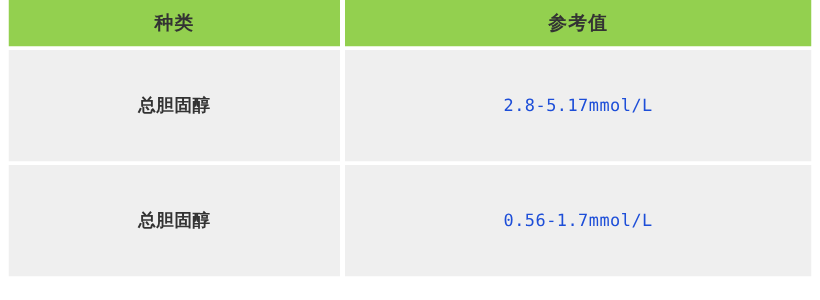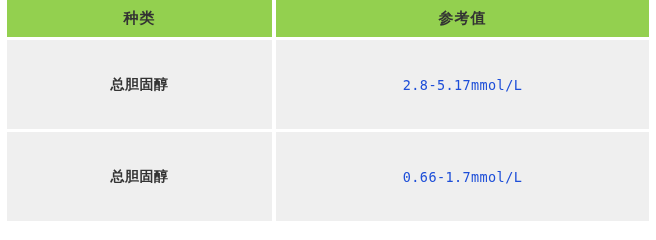--- a/index.html
+++ b/index.html
@@ -88,17 +88,17 @@
         <th>参考值</th>
       </tr>
     </thead>
     <tbody>
       <tr>
         <td class="cell-kind">总胆固醇</td>
         <td class="cell-value">2.8-5.17mmol/L</td>
       </tr>
       <tr>
         <td class="cell-kind">总胆固醇</td>
-        <td class="cell-value">0.66-1.7mmol/L</td>
+        <td class="cell-value">0.56-1.7mmol/L</td>
       </tr>
     </tbody>
   </table>
 </div>
 
 </body></html>

